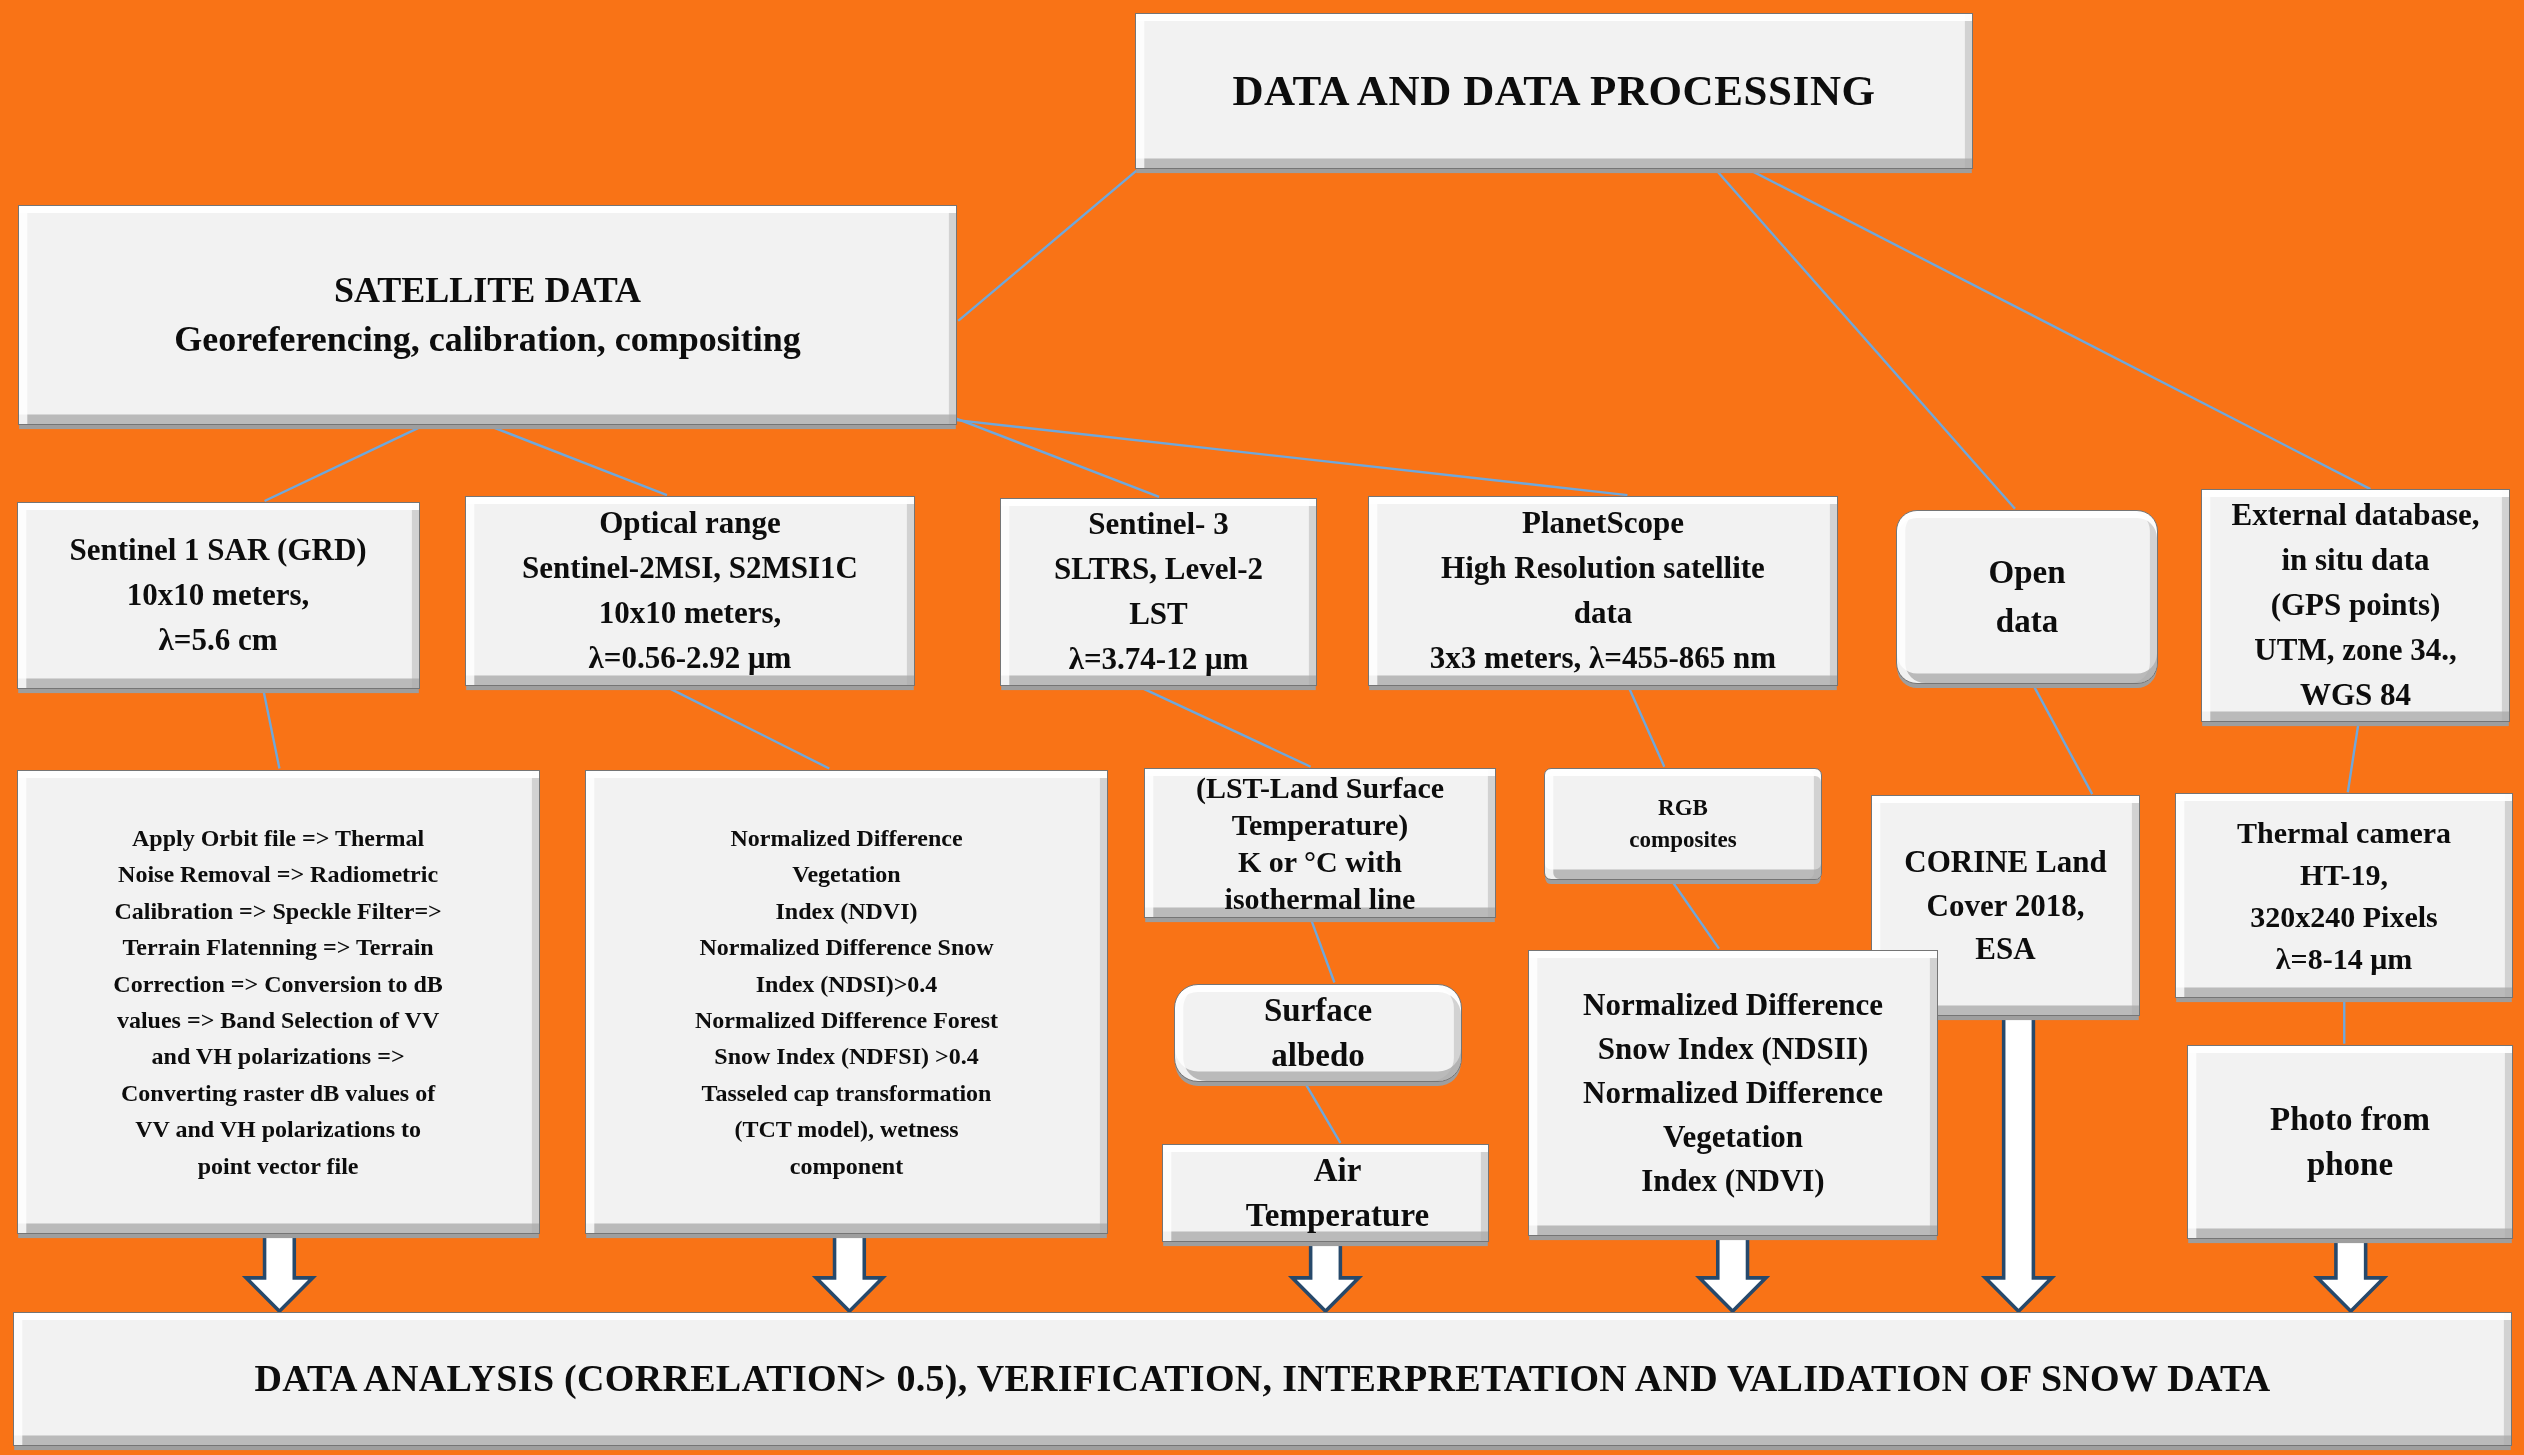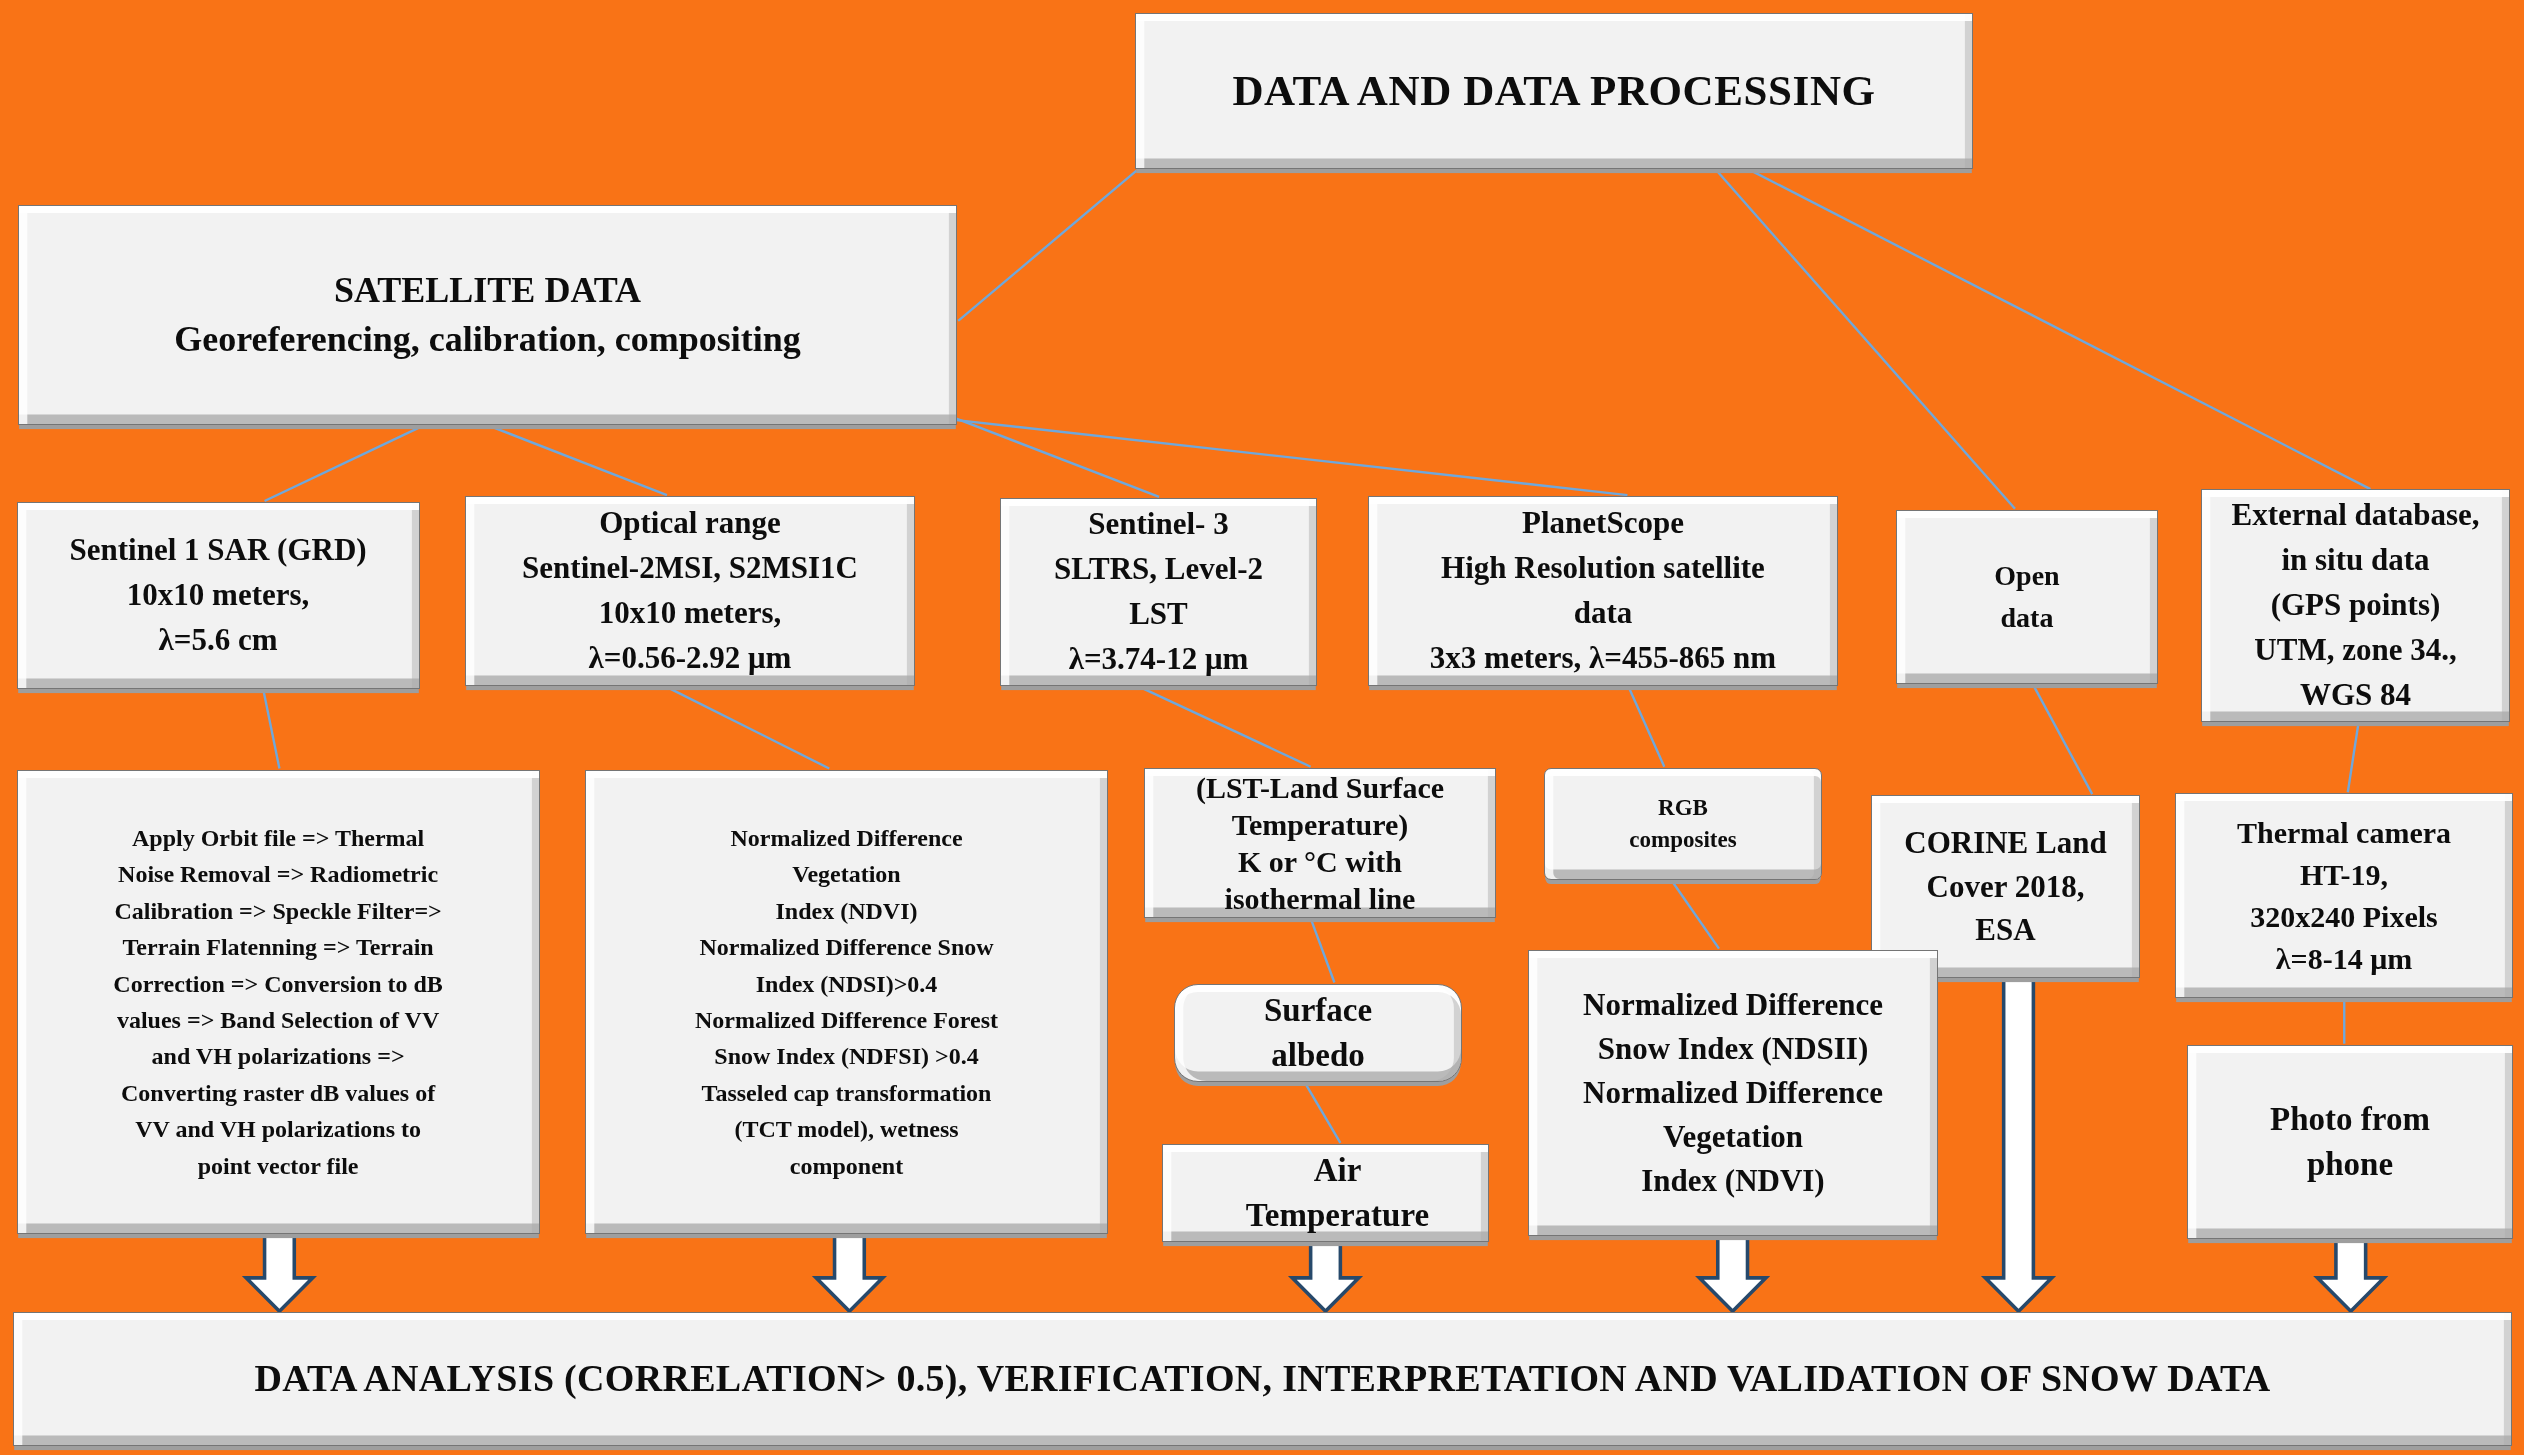--- a/index.html
+++ b/index.html
@@ -15,21 +15,21 @@
       inset 8.3px 0 0 rgba(255,255,255,0.8),
       inset -7.1px 0 0 rgba(170,170,170,0.45),
       inset 0 -9.5px 0 rgba(130,130,130,0.5);
     display:flex;align-items:center;justify-content:center;
     text-align:center;font-weight:bold;white-space:pre-line;
     box-sizing:border-box;line-height:1.35;
   }
   .f-top{font-size:43px;letter-spacing:0.6px;}
   .f-sat{font-size:36px;}
   .f-row3{font-size:31px;line-height:1.45;}
-  .f-open{font-size:28px;line-height:1.5;}
+  .f-open{font-size:33px;line-height:1.5;border-radius:21px;}
   .f-proc{font-size:24px;line-height:1.52;}
   .f-lst{font-size:30px;line-height:1.24;}
   .f-rgb{font-size:23px;line-height:1.4;border-radius:7px;}
   .f-cor{font-size:31px;line-height:1.4;}
   .f-thermal{font-size:30px;line-height:1.4;}
   .f-small2{font-size:33px;line-height:1.35;}
   .f-ndsii{font-size:31px;line-height:1.42;}
   .f-bottom{font-size:38px;letter-spacing:0.3px;}
   #wires{position:absolute;left:0;top:0;z-index:1;}
   .node{z-index:2;}
@@ -127,21 +127,21 @@
 component</div>
 
   <div class="node f-lst" style="left:1144px;top:768px;width:352px;height:150px;">(LST-Land Surface
 Temperature)
 K or °C with
 isothermal line</div>
 
   <div class="node f-rgb" style="left:1544px;top:768px;width:278px;height:112px;">RGB
 composites</div>
 
-  <div class="node f-cor" style="left:1871px;top:795px;width:269px;height:183px;">CORINE Land
+  <div class="node f-cor" style="left:1871px;top:795px;width:269px;height:221px;">CORINE Land
 Cover 2018,
 ESA</div>
 
   <div class="node f-thermal" style="left:2175px;top:793px;width:338px;height:205px;">Thermal camera
 HT-19,
 320x240 Pixels
 λ=8-14 μm</div>
 
   <div class="node f-small2" style="left:1174px;top:984px;width:288px;height:98px;border-radius:24px;">Surface
 albedo</div>

